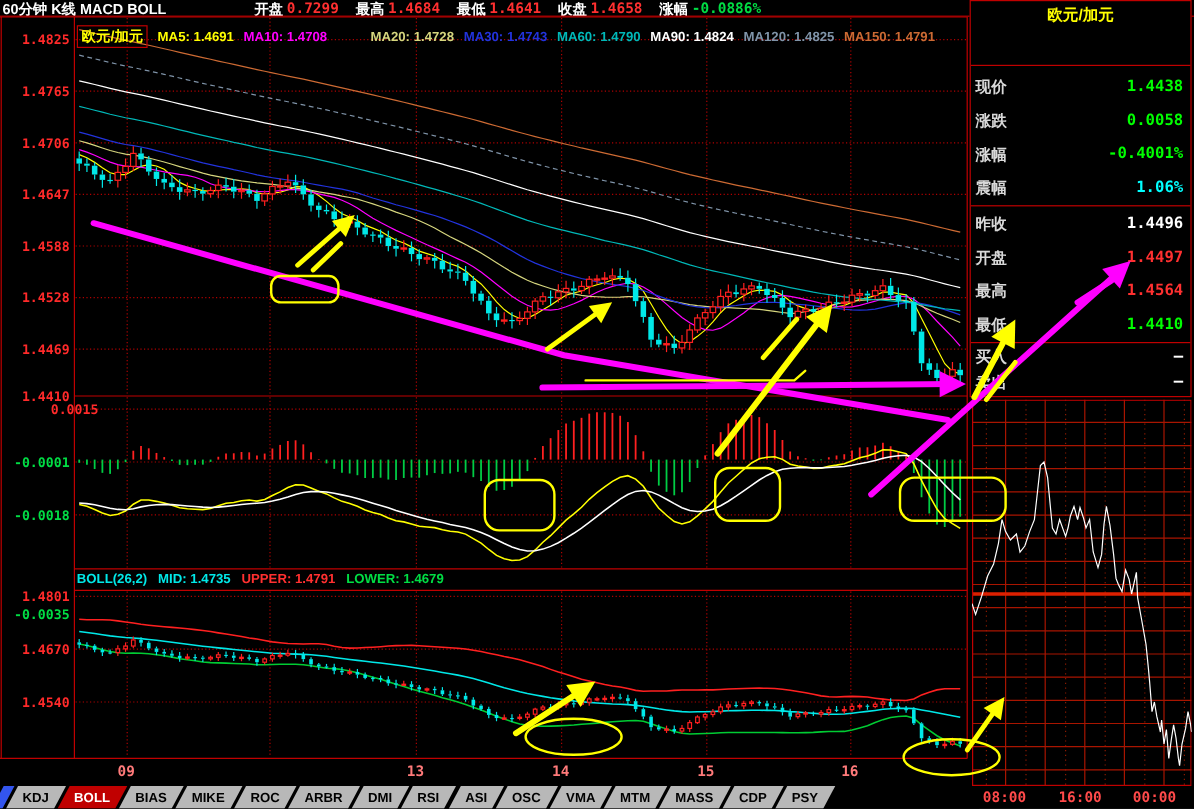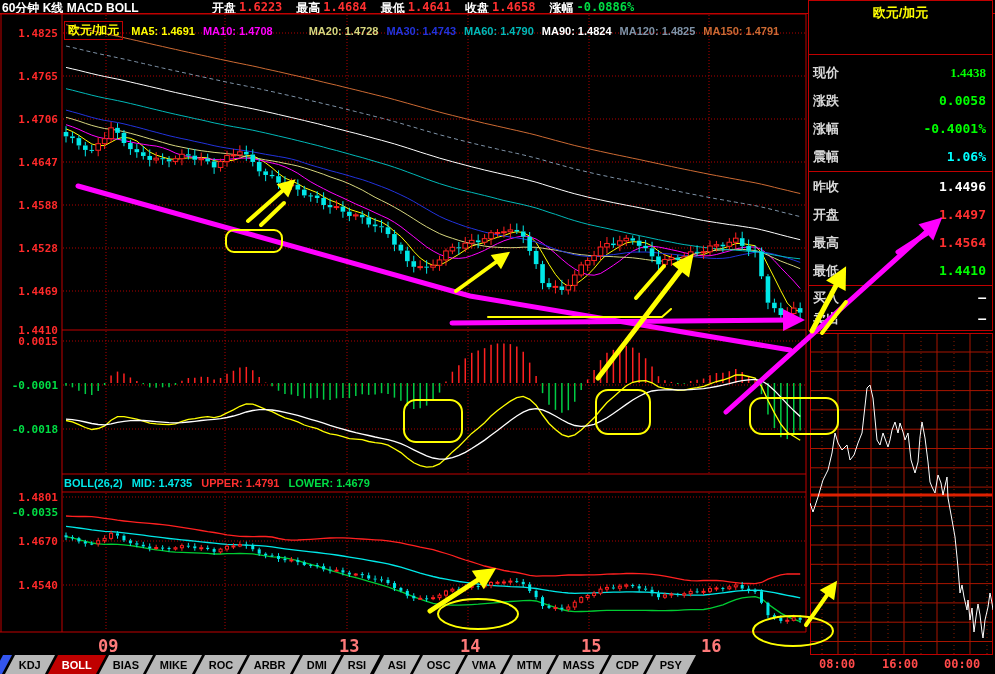--- a/index.html
+++ b/index.html
@@ -13,21 +13,21 @@
   #topbar-fields{left:212px;top:0;display:flex;gap:14px;}
   .tb-pair{display:flex;gap:3px;font-size:12px;}
   .tb-label{color:#fff;}
   #redline-top{left:0;top:13px;width:995px;height:0;border-top:1px solid #c00000;}
   #left-chart{left:0;top:14px;}
   #main-legend{left:64px;top:21px;display:flex;gap:8px;align-items:center;font-size:11px;}
   #symbol-box{color:#ffff00;border:1px solid #c00000;padding:0 3px;font-size:12px;}
   #macd-legend{left:64px;top:331px;display:flex;gap:9px;font-size:11px;}
   #boll-legend{left:64px;top:477px;display:flex;gap:9px;font-size:11px;}
   .axis-label{font-size:11px;text-align:right;width:56px;}
-  .date-label{font-size:17px;color:#ff7a7a;}
+  .date-label{font-size:12px;color:#ff7a7a;}
   .time-label{font-size:12px;color:#ff4a4a;}
   #quote-panel{left:808px;top:0;width:185px;height:331px;border:1px solid #c00000;box-sizing:border-box;background:#000;}
   #quote-title-cn{left:0;top:3px;width:183px;text-align:center;font-size:13px;color:#ffff00;}
   #quote-symbol{left:0;top:30px;width:183px;text-align:center;font-size:13px;color:#e8e8e8;}
   #quote-sep1{left:0;top:53px;width:183px;border-top:1px solid #c00000;}
   .q-row{position:absolute;left:4px;width:175px;height:28px;line-height:28px;}
   .q-label{position:absolute;left:0;color:#d8d8d8;font-size:13px;}
   .q-value{position:absolute;right:2px;font-size:13px;}
   .q-sep{position:absolute;left:0;width:183px;border-top:1px solid #c00000;}
   #tabbar{left:0;top:655px;width:810px;height:19px;background:#000;display:flex;align-items:stretch;padding-left:6px;overflow:hidden;}
@@ -38,21 +38,21 @@
 </style>
 </head>
 <body>
 
 <div id="screen">
   <div id="topbar" class="abs">
     <div id="topbar-title" class="abs txt">60分钟 K线 MACD BOLL</div>
     <div id="topbar-fields" class="abs">
         <div class="tb-pair">
           <div class="tb-label txt">开盘</div>
-          <div class="txt mono" style="color: rgb(255, 48, 48);">1.6223</div>
+          <div class="txt mono" style="color: rgb(255, 48, 48);">0.7299</div>
         </div>
         <div class="tb-pair">
           <div class="tb-label txt">最高</div>
           <div class="txt mono" style="color: rgb(255, 48, 48);">1.4684</div>
         </div>
         <div class="tb-pair">
           <div class="tb-label txt">最低</div>
           <div class="txt mono" style="color: rgb(255, 48, 48);">1.4641</div>
         </div>
         <div class="tb-pair">
@@ -944,21 +944,21 @@
       <div class="txt" style="color: rgb(255, 48, 48);">UPPER: 1.4791</div>
       <div class="txt" style="color: rgb(0, 221, 68);">LOWER: 1.4679</div>
     </div>
 
   <div id="quote-panel" class="abs">
     <div id="quote-title-cn" class="abs txt">欧元/加元</div>
     <div id="quote-sep1" class="abs"></div>
     <div id="quote-rows">
         <div class="q-row" style="top: 58px; height: 28px; line-height: 28px;">
           <div class="q-label txt">现价</div>
-          <div class="q-value txt mono" style="color: rgb(0, 255, 0); font-family: Liberation Serif, serif;">1.4438</div>
+          <div class="q-value txt mono" style="color: rgb(0, 255, 0);">1.4438</div>
         </div>
         <div class="q-row" style="top: 86px; height: 28px; line-height: 28px;">
           <div class="q-label txt">涨跌</div>
           <div class="q-value txt mono" style="color: rgb(0, 255, 0);">0.0058</div>
         </div>
         <div class="q-row" style="top: 114px; height: 28px; line-height: 28px;">
           <div class="q-label txt">涨幅</div>
           <div class="q-value txt mono" style="color: rgb(0, 255, 0);">-0.4001%</div>
         </div>
         <div class="q-row" style="top: 142px; height: 28px; line-height: 28px;">
@@ -1108,21 +1108,21 @@
       <polygon points="837.1,580.8 834.1,600.3 819.7,590.1" fill="#ffff00"></polygon>
     </svg>
 <div class="abs txt mono axis-label" style="left: 2px; top: 27px; color: rgb(255, 42, 42);">1.4825</div>
     <div class="abs txt mono axis-label" style="left: 2px; top: 70px; color: rgb(255, 42, 42);">1.4765</div>
     <div class="abs txt mono axis-label" style="left: 2px; top: 113px; color: rgb(255, 42, 42);">1.4706</div>
     <div class="abs txt mono axis-label" style="left: 2px; top: 156px; color: rgb(255, 42, 42);">1.4647</div>
     <div class="abs txt mono axis-label" style="left: 2px; top: 199px; color: rgb(255, 42, 42);">1.4588</div>
     <div class="abs txt mono axis-label" style="left: 2px; top: 242px; color: rgb(255, 42, 42);">1.4528</div>
     <div class="abs txt mono axis-label" style="left: 2px; top: 285px; color: rgb(255, 42, 42);">1.4469</div>
     <div class="abs txt mono axis-label" style="left: 2px; top: 324px; color: rgb(255, 42, 42);">1.4410</div>
-    <div class="abs txt mono axis-label" style="left: 2px; top: 335px; color: rgb(255, 42, 42);">0.0015</div>
+    <div class="abs txt mono axis-label" style="left: 2px; top: 335px; color: rgb(255, 42, 42); padding-left: 24px;">0.0015</div>
     <div class="abs txt mono axis-label" style="left: 2px; top: 379px; color: rgb(0, 221, 68);">-0.0001</div>
     <div class="abs txt mono axis-label" style="left: 2px; top: 423px; color: rgb(0, 221, 68);">-0.0018</div>
     <div class="abs txt mono axis-label" style="left: 2px; top: 462px; color: rgb(0, 221, 68); margin-top: 44px;">-0.0035</div>
     <div class="abs txt mono axis-label" style="left: 2px; top: 491px; color: rgb(255, 42, 42);">1.4801</div>
     <div class="abs txt mono axis-label" style="left: 2px; top: 535px; color: rgb(255, 42, 42);">1.4670</div>
     <div class="abs txt mono axis-label" style="left: 2px; top: 579px; color: rgb(255, 42, 42);">1.4540</div>
     <div class="abs txt mono date-label" style="left: 98px; top: 636px;">09</div>
     <div class="abs txt mono date-label" style="left: 217px; top: 636px; margin-top: 48px;">12</div>
     <div class="abs txt mono date-label" style="left: 339px; top: 636px;">13</div>
     <div class="abs txt mono date-label" style="left: 460px; top: 636px;">14</div>

